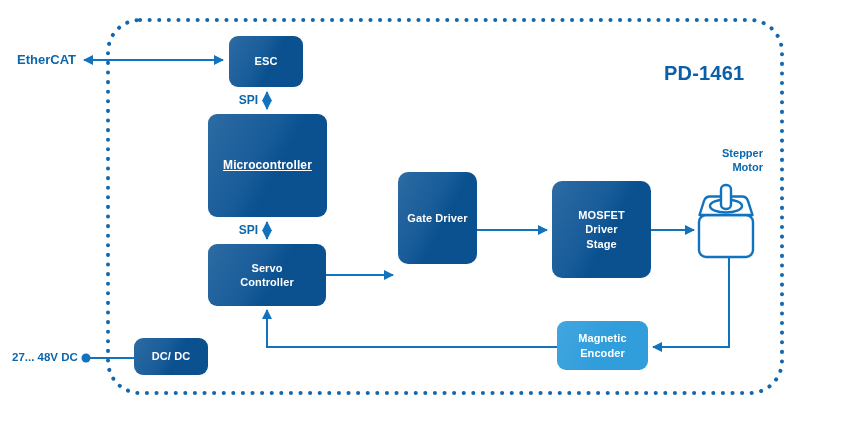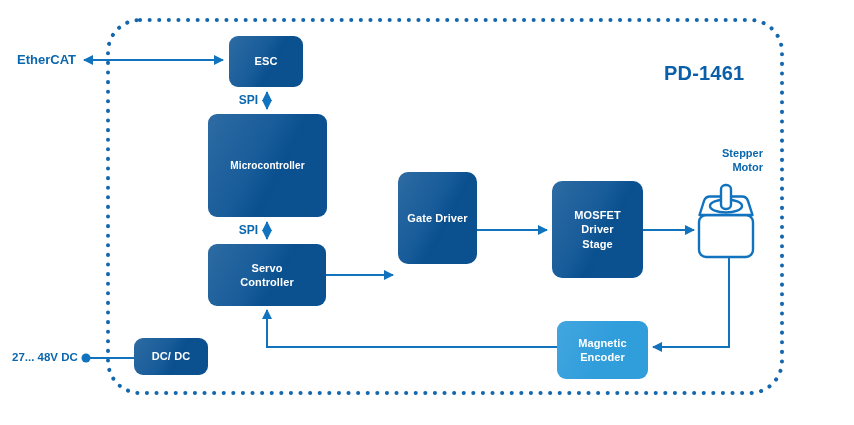--- a/index.html
+++ b/index.html
@@ -77,40 +77,40 @@
     <span>Motor</span>
   </div>
 
   <div class="lbl" style="left:228px;top:93px;width:30px;text-align:right;font-size:12px;">SPI</div>
   <div class="lbl" style="left:228px;top:223px;width:30px;text-align:right;font-size:12px;">SPI</div>
 
   <div class="block" style="left:229px;top:36px;width:74px;height:51px;">
     <span>ESC</span>
   </div>
 
-  <div class="block" style="left:208px;top:114px;width:119px;height:103px;font-size:10px;">
+  <div class="block" style="left:208px;top:114px;width:119px;height:103px;font-size:12px;text-decoration:underline;">
     <span>Microcontroller</span>
   </div>
 
   <div class="block" style="left:208px;top:244px;width:118px;height:62px;">
     <span>Servo</span>
     <span>Controller</span>
   </div>
 
   <div class="block" style="left:398px;top:172px;width:79px;height:92px;border-radius:10px;">
     <span>Gate Driver</span>
   </div>
 
-  <div class="block" style="left:552px;top:181px;width:91px;height:97px;border-radius:10px;">
+  <div class="block" style="left:552px;top:181px;width:99px;height:97px;border-radius:10px;">
     <span>MOSFET</span>
     <span>Driver</span>
     <span>Stage</span>
   </div>
 
-  <div class="block light" style="left:557px;top:321px;width:91px;height:58px;">
+  <div class="block light" style="left:557px;top:321px;width:91px;height:49px;">
     <span>Magnetic</span>
     <span>Encoder</span>
   </div>
 
   <div class="block" style="left:134px;top:338px;width:74px;height:37px;">
     <span>DC/ DC</span>
   </div>
 
 </div>
 

